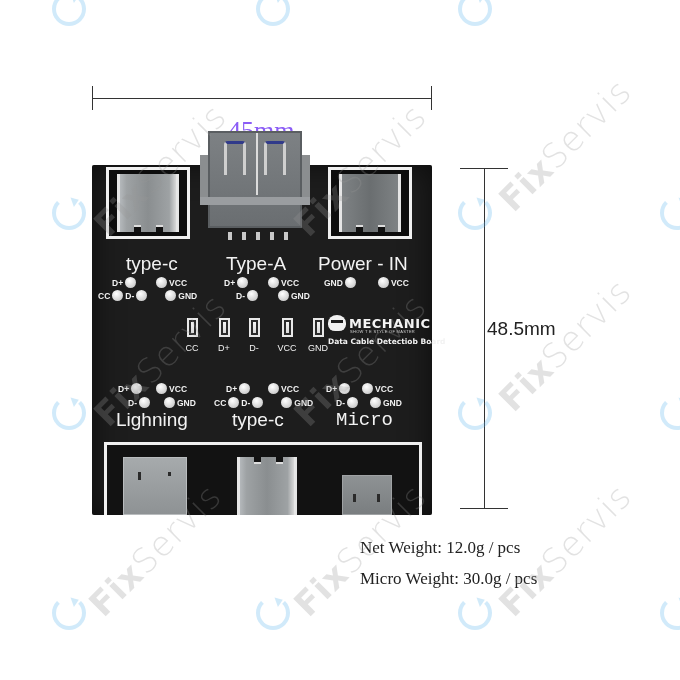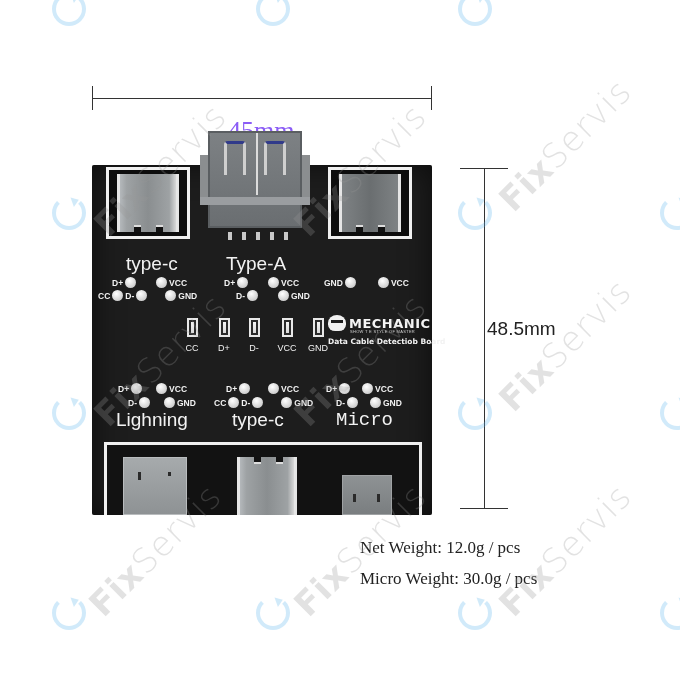--- a/index.html
+++ b/index.html
@@ -101,20 +101,21 @@
 
   <div class="port-frame" style="left:236px;top:2px;width:84px;height:72px;">
     <div class="port-c" style="left:8px;top:4px;width:62px;height:58px;background:linear-gradient(90deg,#7e8284,#6a6e70 50%,#7e8284);">
       <div class="pin" style="left:14px;"></div>
         <div class="pin" style="left:36px;"></div>
     </div>
   </div>
 
   <div class="lbl-big" style="left:34px;top:88px;">type-c</div>
   <div class="lbl-big" style="left:134px;top:88px;">Type-A</div>
+  <div class="lbl-big" style="left:226px;top:88px;">Power - IN</div>
 
   <div class="pad-row" style="left:20px;top:112px;">
     <span>D+</span>
       <span class="dot"></span>
     <span style="width:16px"></span>
       <span class="dot"></span>
       <span>VCC</span>
   </div>
   <div class="pad-row" style="left:6px;top:125px;">
     <span>CC</span>

